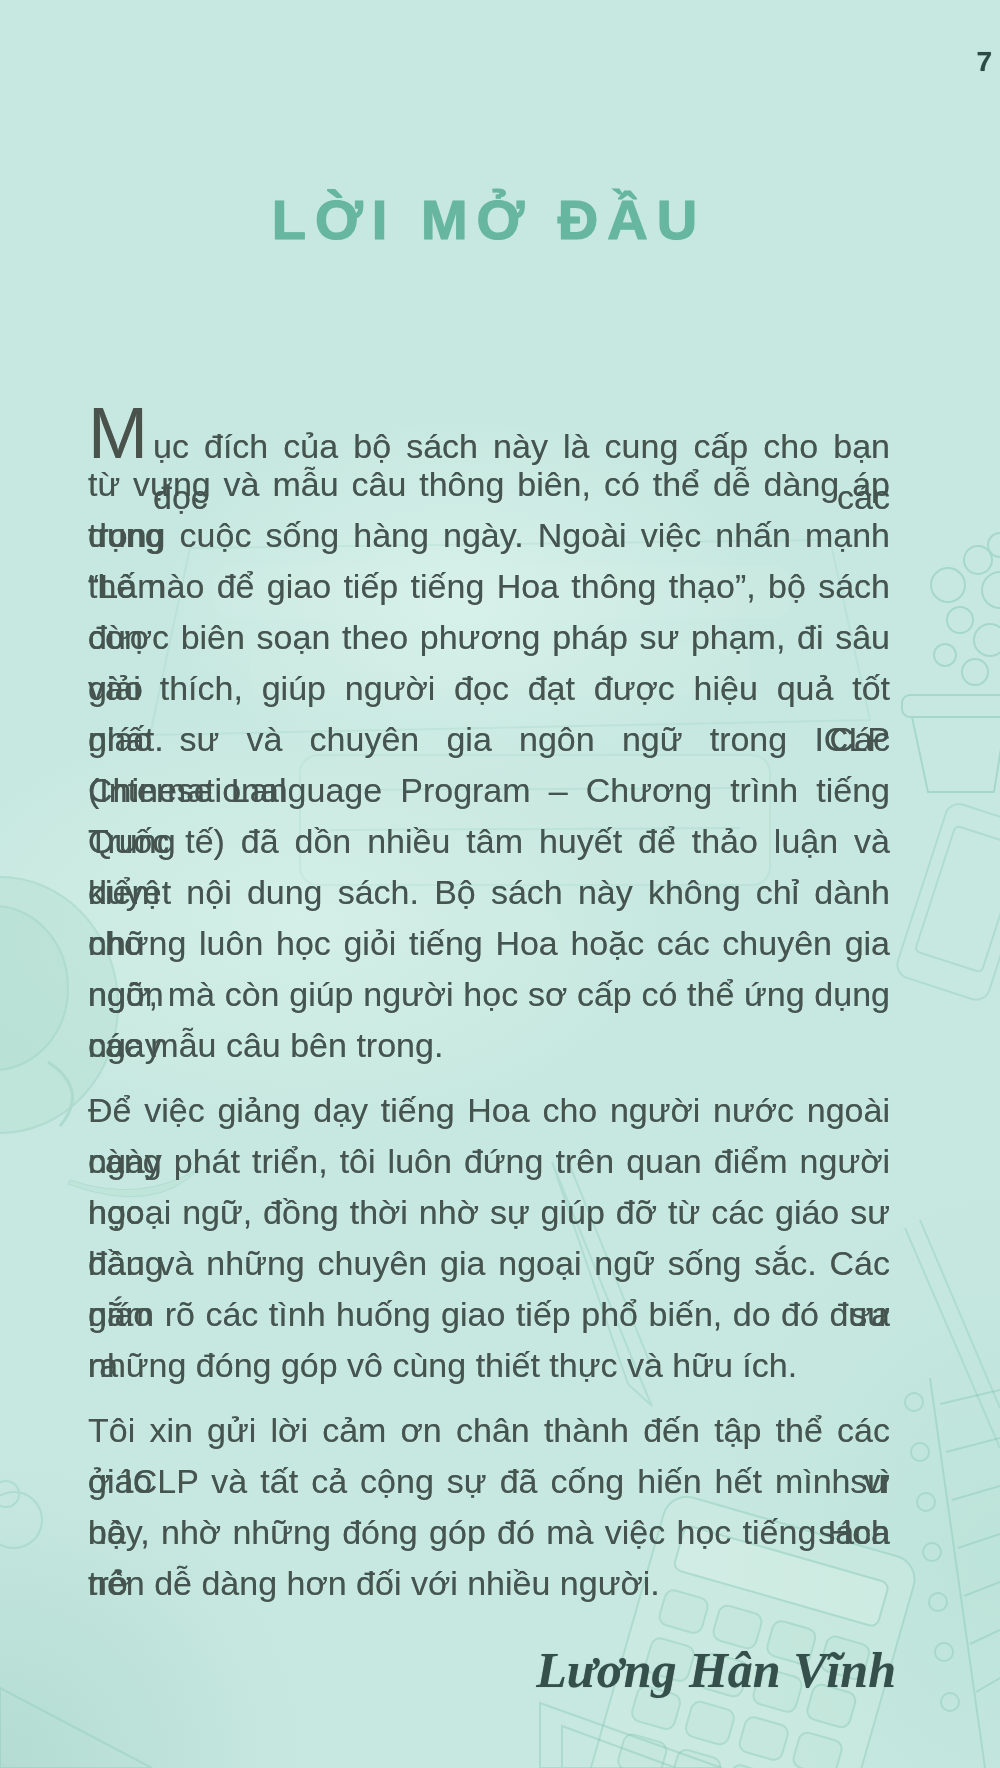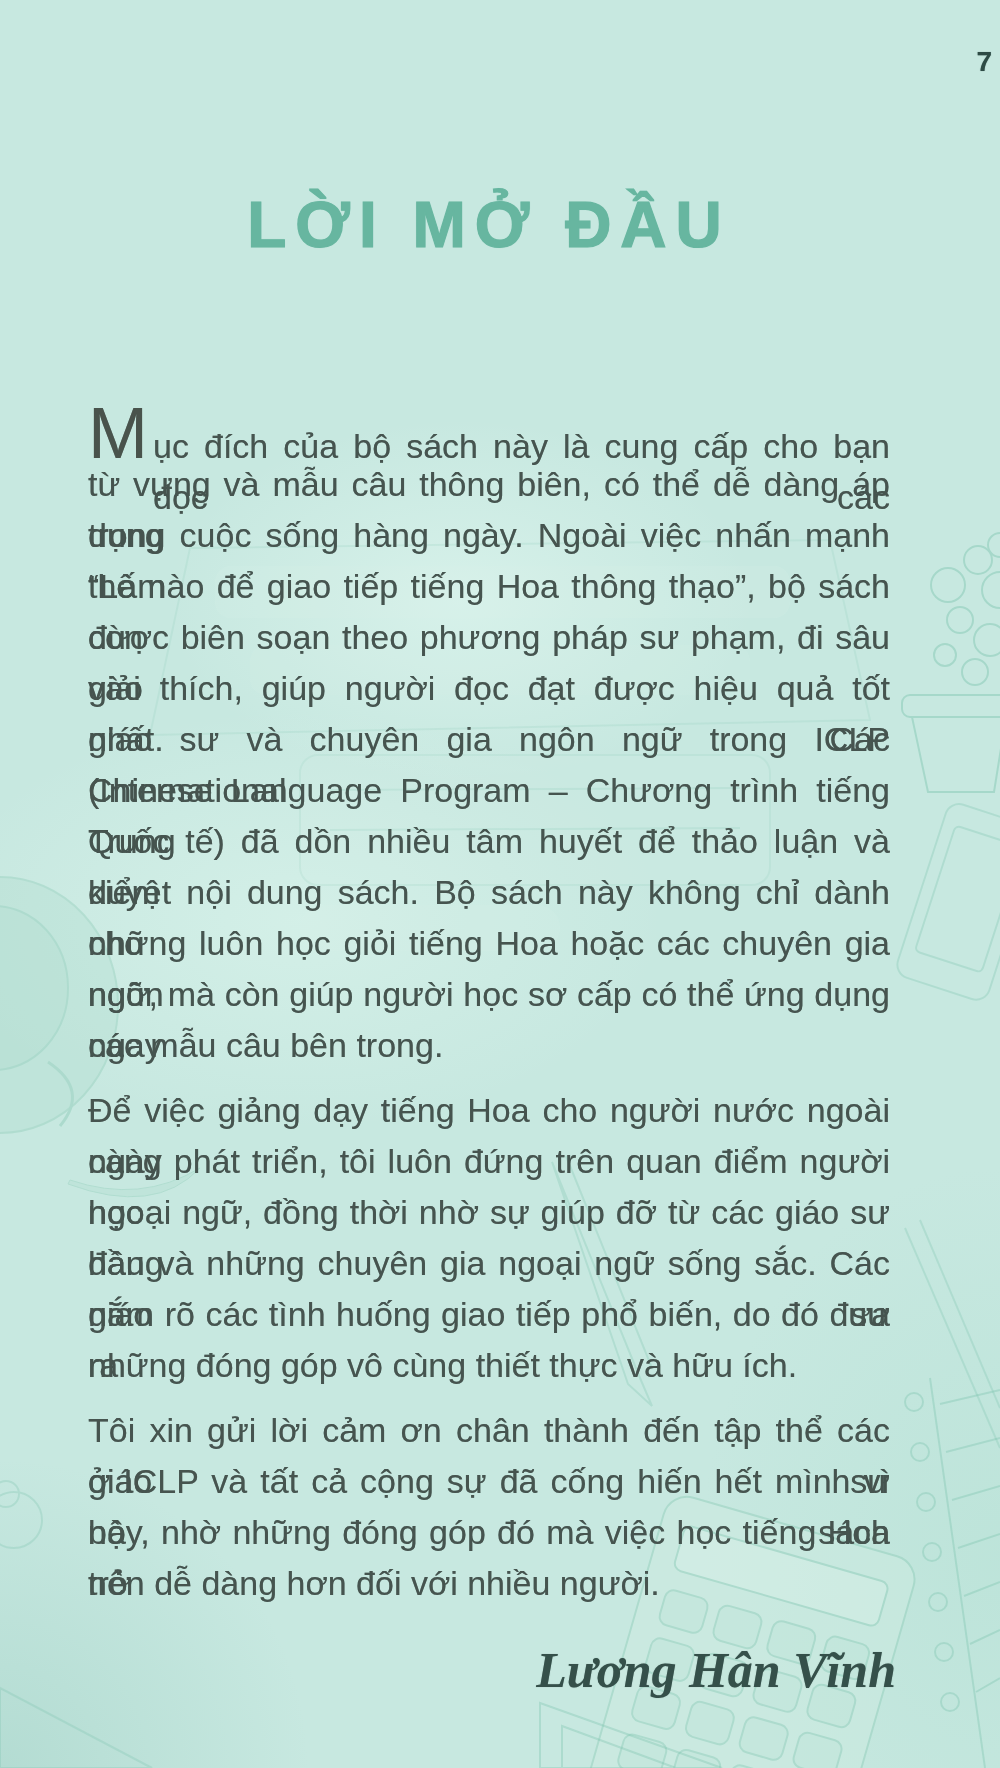--- a/index.html
+++ b/index.html
@@ -20,21 +20,21 @@
   
   .pageno{
     position:absolute;top:46px;right:8px;z-index:2;
     font-size:28px;font-weight:bold;color:#2d4b45;
     text-shadow:0 0 1px rgba(45,75,69,.5);
   }
   
   .title{
     position:absolute;left:88px;top:152px;width:802px;z-index:2;
     text-align:center;
-    font-size:64px;line-height:60px;font-weight:bold;
+    font-size:56px;line-height:60px;font-weight:bold;
     letter-spacing:9px;
     color:#67b6a0;
     -webkit-text-stroke:1.2px #67b6a0;
     text-shadow:0 0 1px rgba(103,182,160,.6);
   }
   
   .body{
     position:absolute;left:88px;top:408px;width:802px;z-index:1;
     color:#46544f;
     font-size:34px;line-height:51px;

